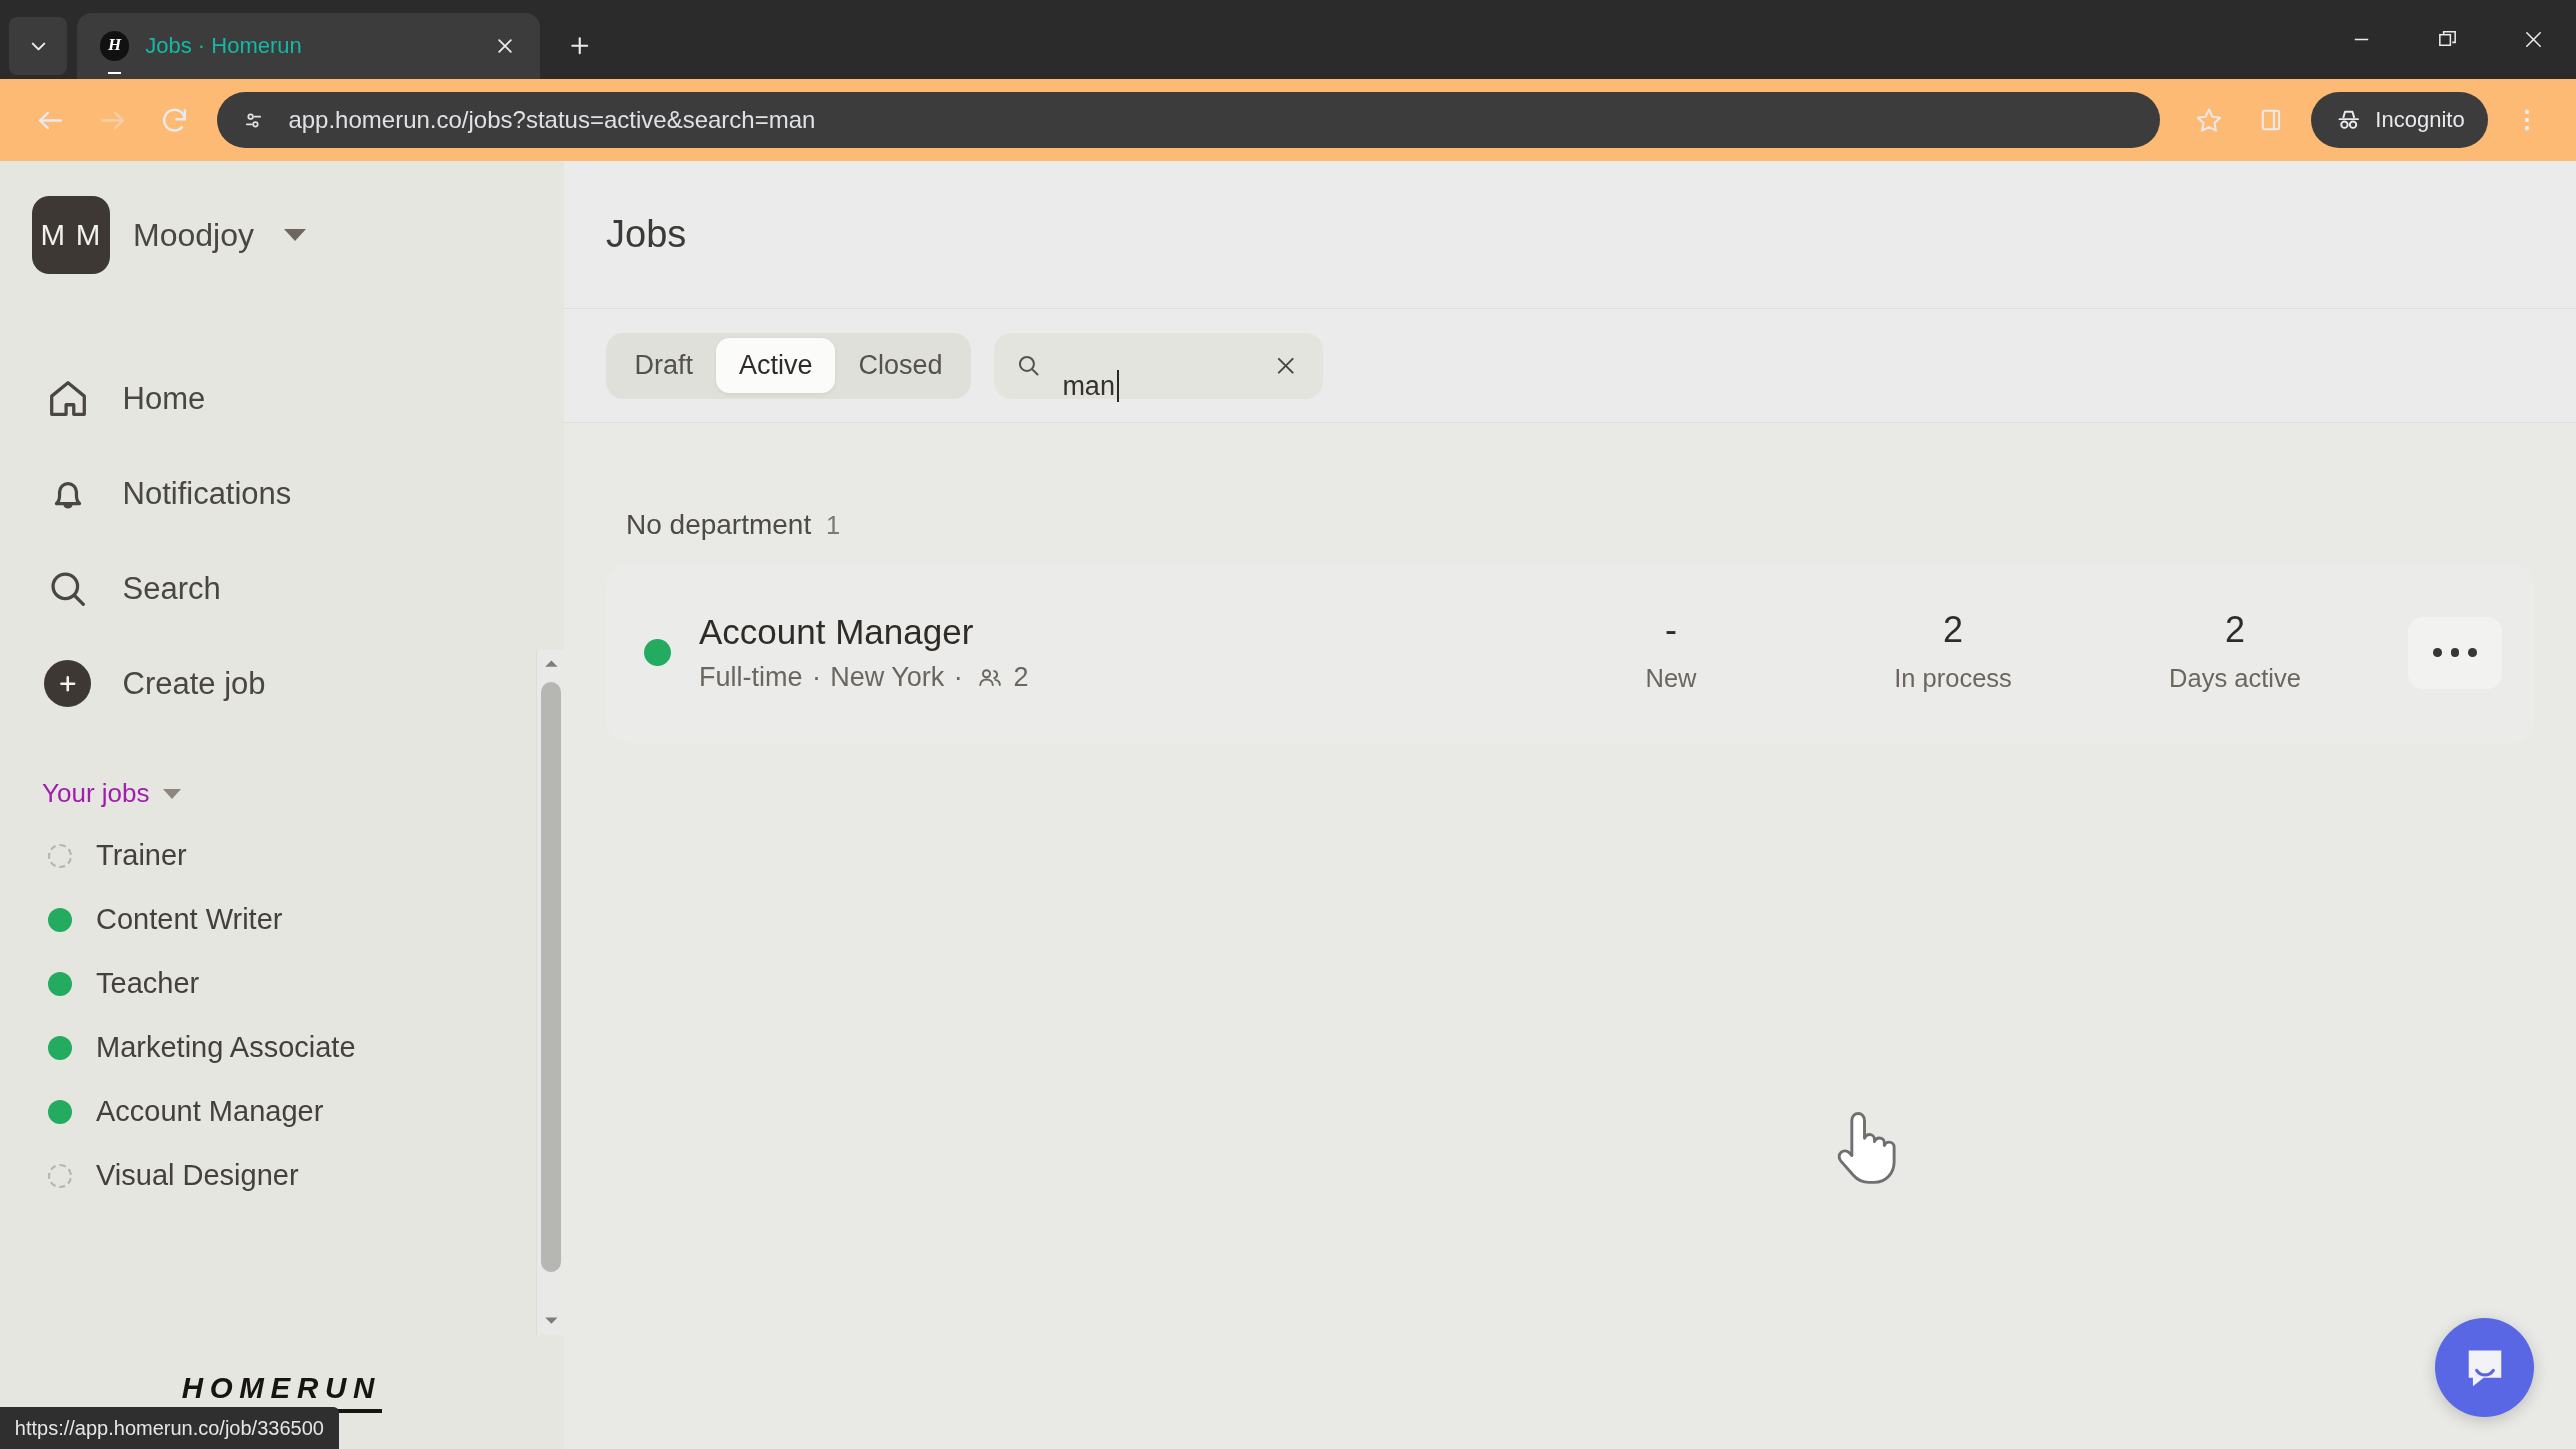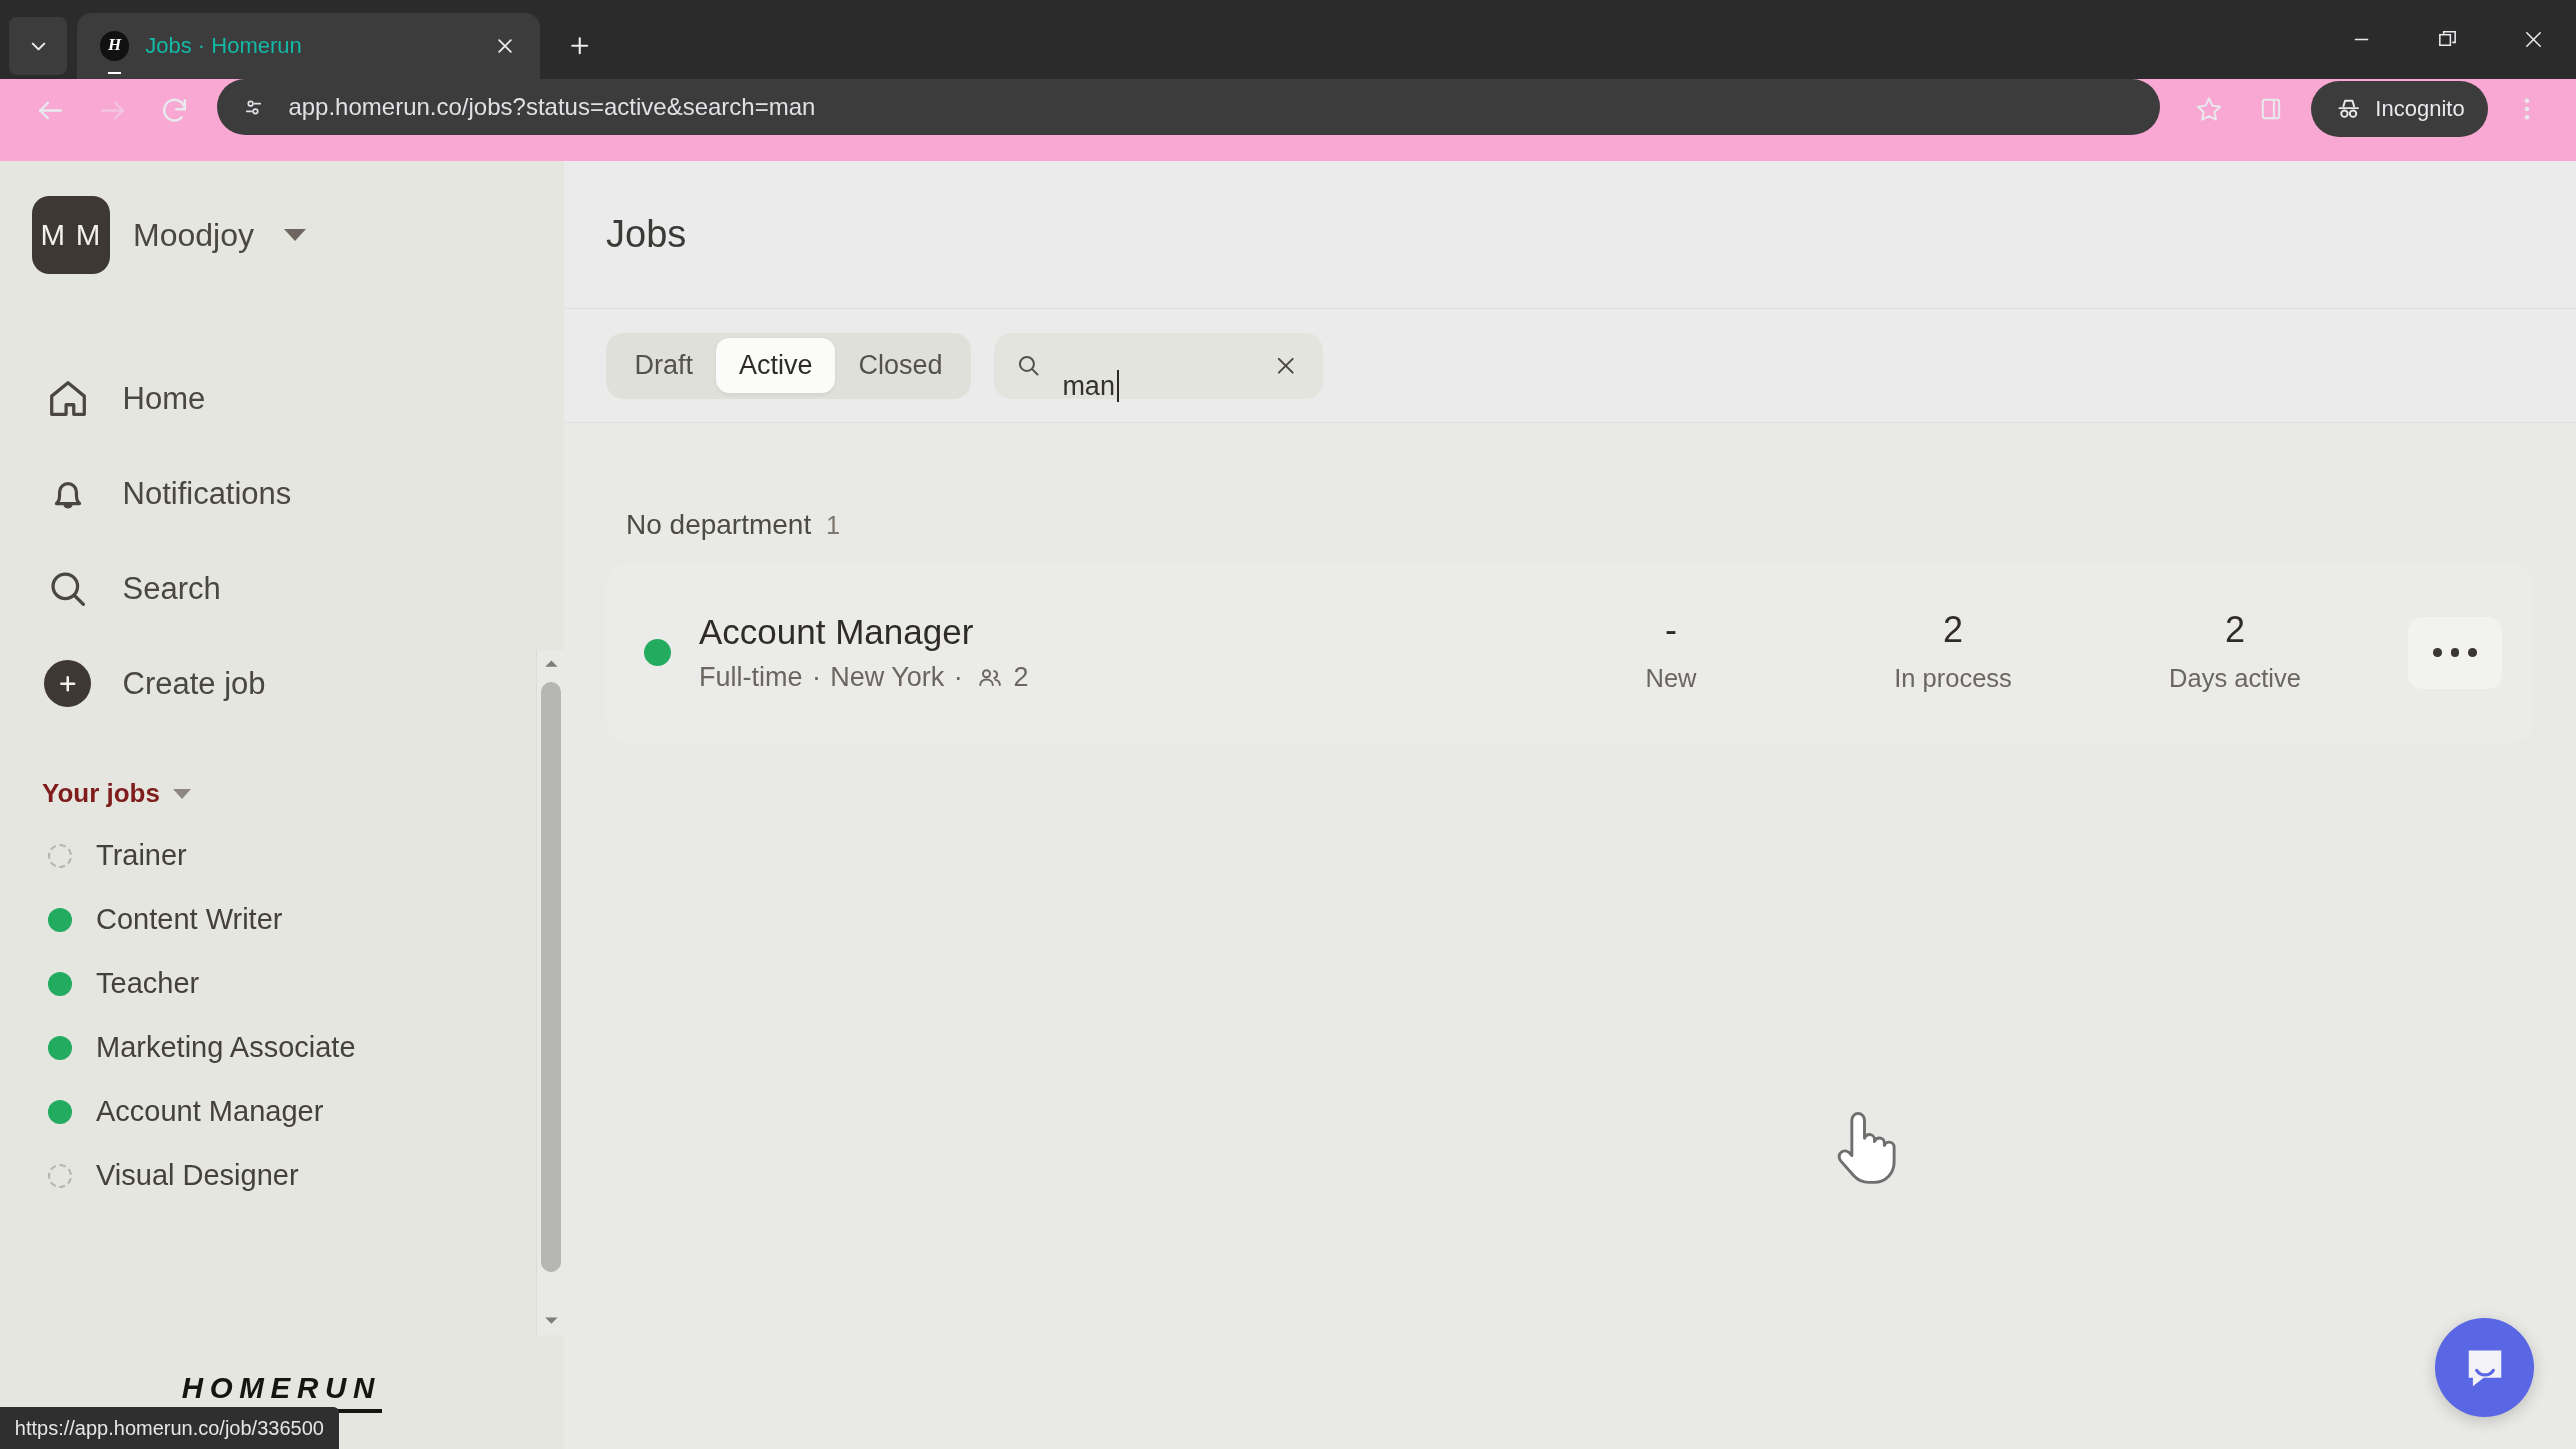--- a/index.html
+++ b/index.html
@@ -50,21 +50,21 @@
     width: 51px; height: 51px; margin-left: 14.8px; margin-bottom: 8px;
     display:flex; align-items:center; justify-content:center; border-radius: 50%; cursor:pointer;
   }
   .newtab svg { width: 25.5px; height: 25.5px; }
 
   .wincontrols { position:absolute; right: 0; top: 0; height: 79px; display:flex; align-items:center; }
   .winbtn { width: 86px; height: 79px; display:flex; align-items:center; justify-content:center; cursor:pointer; }
   .winbtn svg { width: 23px; height: 23px; }
 
   .toolbar {
-    height: 82px; background: #f9a8d4; display:flex; align-items:flex-start;
+    height: 82px; background: #fdba74; display:flex; align-items:center;
     padding: 0 19px; flex: 0 0 82px;
   }
   .navbtn { width: 62px; height: 62px; border-radius:50%; display:flex;align-items:center;justify-content:center; cursor:pointer; }
   .navbtn svg { width: 31px; height: 31px; }
   .navbtn.disabled svg { opacity: .45; }
 
   .omnibox {
     flex: 1; height: 56px; margin: 0 19px 0 12px; background: #3c3c3c;
     border-radius: 29.5px; display:flex; align-items:center; padding: 0 19px; gap: 17.4px; cursor: text;
   }
@@ -112,21 +112,21 @@
   .create-circle {
     width: 47px; height: 47px; border-radius:50%; background:#3d3833;
     display:flex;align-items:center;justify-content:center;
   }
   .create-circle svg { width: 25.5px; height: 25.5px; }
 
   .section-head {
     display:flex; align-items:center; gap: 13.4px; padding-left: 42px;
     margin-top: 47px; margin-bottom: 14.8px; cursor:pointer;
   }
-  .section-head .txt { font-size: 26px; color: #7f1d1d; font-weight: bold; }
+  .section-head .txt { font-size: 26px; color: #a21caf; }
   .section-head .caret { width:0;height:0;border-left:9.4px solid transparent;border-right:9.4px solid transparent;border-top:10.7px solid #8d8780; }
 
   .job-item { height: 64px; display:flex; align-items:center; gap: 24px; padding-left: 48px; cursor:pointer; }
   .dot { width: 24px; height: 24px; border-radius: 50%; flex: 0 0 24px; }
   .dot.green { background: #23ab5f; }
   .dot.draft { background: transparent; border: 2.7px dashed #b9b4ac; }
   .job-label { font-size: 29px; color: #44403a; white-space: nowrap; }
 
   
   .sb-track {

